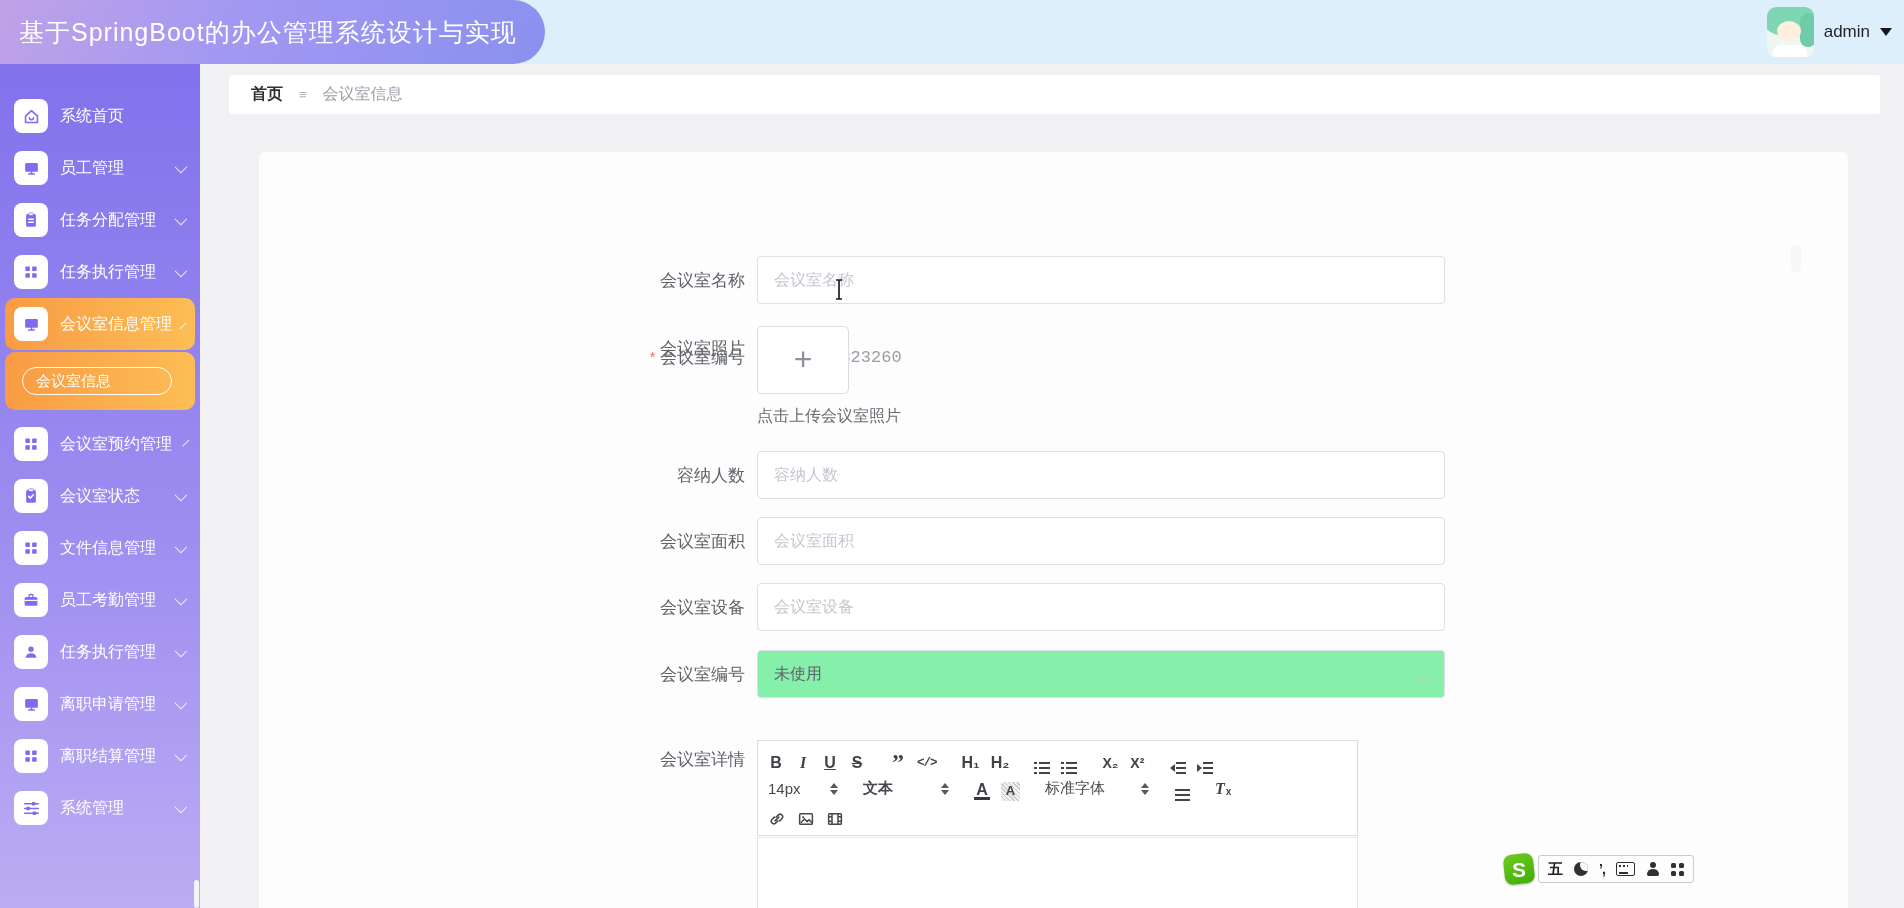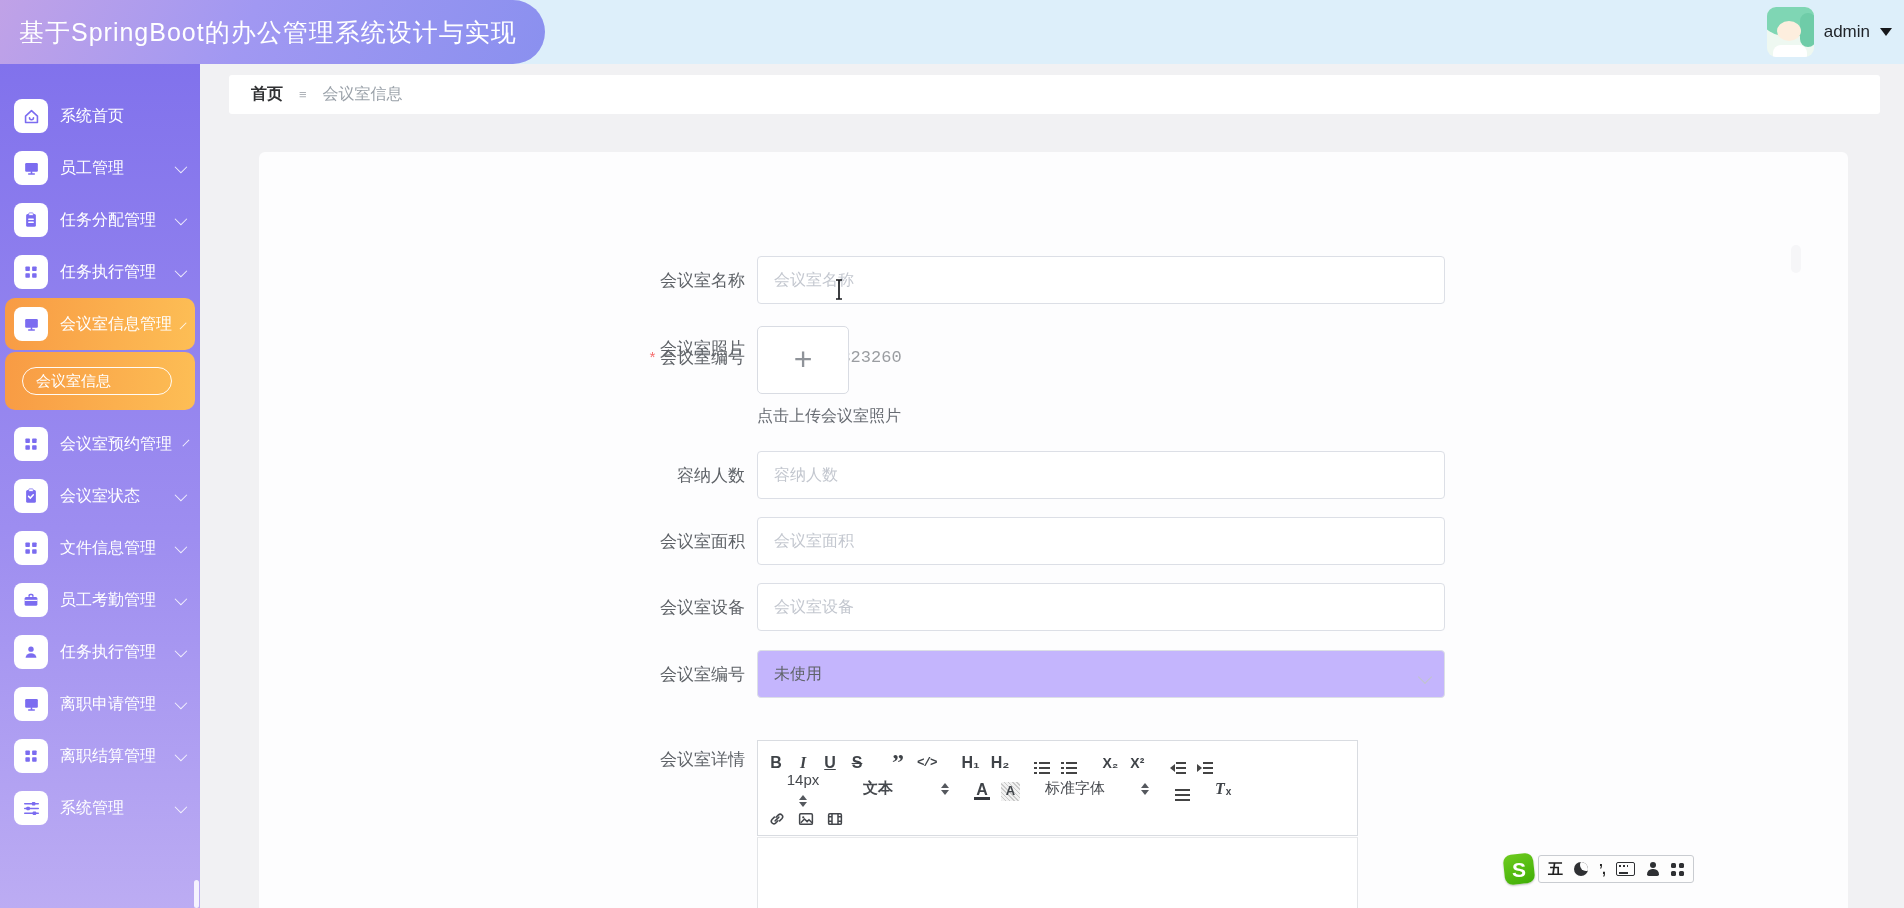--- a/index.html
+++ b/index.html
@@ -49,21 +49,21 @@
   .card{position:absolute;left:59px;top:88px;width:1589px;height:800px;background:#fdfdfe;border-radius:6px;}
   .card-scroll{position:absolute;left:1591px;top:181px;width:10px;height:28px;border-radius:5px;background:#f6f6f8;}
 
   .frow{position:absolute;left:286px;display:flex;align-items:center;}
   .frow .flabel{width:212px;text-align:right;padding-right:12px;box-sizing:border-box;font-size:17px;color:#5f6368;flex:0 0 auto;}
   .req{color:#f56c6c;margin-right:3px;font-size:15px;}
   .fvalue{font-size:17px;color:#9a9da1;margin-left:12px;}
   .finput{width:688px;height:48px;border:1px solid #dcdfe6;border-radius:4px;box-sizing:border-box;
     font-size:16px;color:#606266;padding:0 16px;outline:none;background:#fff;font-family:inherit;}
   .finput::placeholder{color:#c3c7cf;}
-  .fselect{width:688px;height:48px;border:1px solid #dcdfe6;border-radius:4px;box-sizing:border-box;background:#c4b5fd;
+  .fselect{width:688px;height:48px;border:1px solid #dcdfe6;border-radius:4px;box-sizing:border-box;background:#86efac;
     display:flex;align-items:center;padding:0 16px;font-size:16px;color:#5f6368;position:relative;cursor:pointer;}
   .sel-caret{position:absolute;right:14px;top:21px;width:9px;height:9px;border-right:1.6px solid #c0c4cc;border-bottom:1.6px solid #c0c4cc;transform:rotate(45deg);}
   .top-align{align-items:flex-start;}
   .top-align .flabel{margin-top:11px;}
   .upload-box{width:90px;height:66px;border:1px solid #d9dce3;border-radius:5px;background:#fff;
     display:flex;align-items:center;justify-content:center;cursor:pointer;}
   .upload-plus{font-size:32px;font-weight:200;color:#8f9399;line-height:1;margin-top:-2px;}
   .upload-hint{font-size:16px;color:#676b72;margin-top:12px;}
 
   
@@ -396,21 +396,21 @@
             <span class="t-btn b-sub gapL">X₂</span>
             <span class="t-btn b-sup">X²</span>
             <span class="t-btn gapL">
                 <span class="ic-dent out"></span>
               </span>
             <span class="t-btn">
                 <span class="ic-dent in"></span>
               </span>
           </div>
           <div class="ed-row">
-            <span class="picker" style="width:70px;justify-content:space-between;flex-direction:column;">
+            <span class="picker" style="width:70px;justify-content:space-between;">
               <span>14px</span>
               <span class="updown">
                   <i class="u"></i>
                   <i class="d"></i>
                 </span>
             </span>
             <span class="picker gapL" style="width:86px;justify-content:space-between;font-weight:bold;">
               <span>文本</span>
               <span class="updown">
                   <i class="u"></i>

